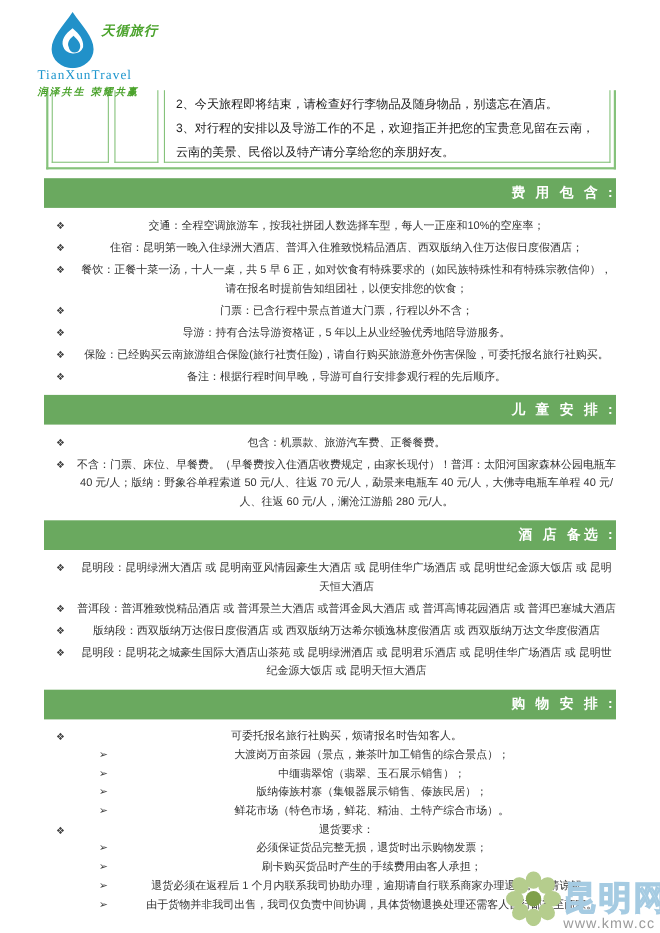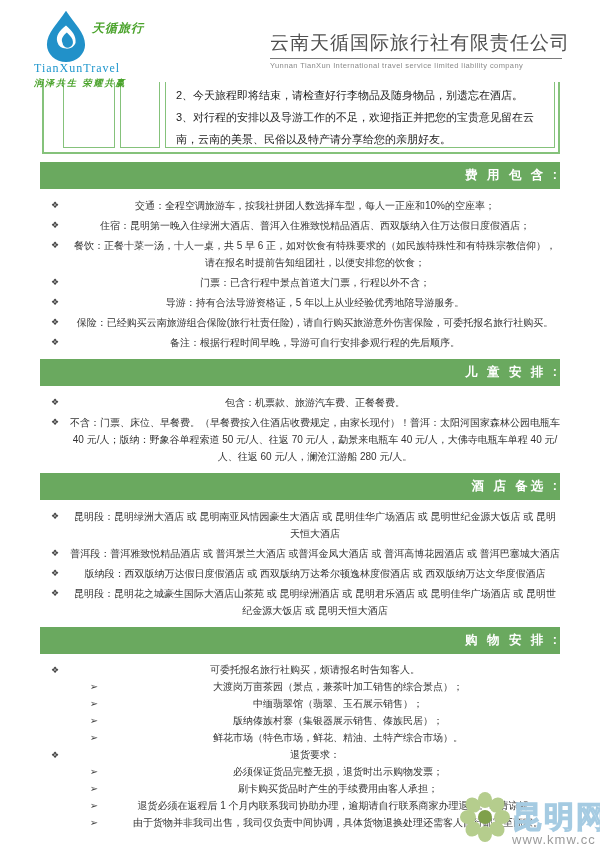--- a/index.html
+++ b/index.html
@@ -21,21 +21,21 @@
     letter-spacing:1px; margin-top:1px; }
   .logo-slogan{ font-size:9px; font-weight:bold; font-style:italic;
     color:var(--logo-green); letter-spacing:2px; margin-top:1px; }
   .company-block{ width:292px; padding-top:22px; }
   .company-cn{ font-size:19px; color:#4f4f4f; letter-spacing:1px; white-space:nowrap;
     border-bottom:1px solid #7a7a7a; padding-bottom:2px; }
   .company-en{ font-size:7.5px; color:#8a8a8a; letter-spacing:0.4px; margin-top:2px;
     white-space:nowrap; }
   
   .notice-table{ margin:0 40px 0 42px; border:2px solid var(--tbl-border); border-top:none;
-    padding:0 3px 4px 19px; display:flex; gap:5px; height:72px; }
+    padding:0 3px 4px 3px; display:flex; gap:5px; height:72px; }
   .nt-cell{ border:1px solid var(--tbl-border); border-top:none; }
   .nt-c1{ width:52px; }
   .nt-c2{ width:40px; }
   .nt-c3{ flex:1; padding:2px 8px 0 10px; font-size:11px; line-height:22px; color:#222; }
   
   .section{ }
   .section-bar{ margin:8px 40px 0 40px; height:27px; line-height:27px;
     background:var(--bar-green); color:#fff; font-size:12.5px; font-weight:bold;
     letter-spacing:3px; padding-left:12px;text-align:right; }
   .section-items{ padding:8px 40px 0 40px; }
@@ -63,24 +63,20 @@
       <div class="logo-art">
         <svg class="logo-drop" width="52" height="52" viewBox="0 0 60 60">
           <path d="M30 1 C20 16 8 27 8 40 a22 20 0 0 0 44 0 C52 27 40 16 30 1 Z" fill="#2191c9"></path>
           <path d="M30 18 c-8 6 -12 12 -10 19 a11 10 0 0 0 21 1 c1 -8 -4 -14 -11 -20 Z" fill="#ffffff"></path>
           <path d="M31 26 c-5 4 -7 8 -5 12 a6 6 0 0 0 12 -1 c0 -4 -3 -7 -7 -11 Z" fill="#2191c9"></path>
         </svg>
         <span class="logo-cn">天循旅行</span>
       </div>
       <div class="logo-en">TianXunTravel</div>
       <div class="logo-slogan">润泽共生 荣耀共赢</div>
-    </div>
-    <div class="company-block">
-      <div class="company-cn">云南天循国际旅行社有限责任公司</div>
-      <div class="company-en">Yunnan TianXun International travel service limited liability company</div>
     </div>
   </div>
 
   <div class="notice-table">
     <div class="nt-cell nt-c1"></div>
     <div class="nt-cell nt-c2"></div>
     <div class="nt-cell nt-c3">
       <div>2、今天旅程即将结束，请检查好行李物品及随身物品，别遗忘在酒店。</div>
       <div>3、对行程的安排以及导游工作的不足，欢迎指正并把您的宝贵意见留在云南，云南的美景、民俗以及特产请分享给您的亲朋好友。</div>
     </div>

